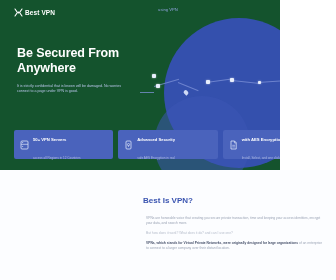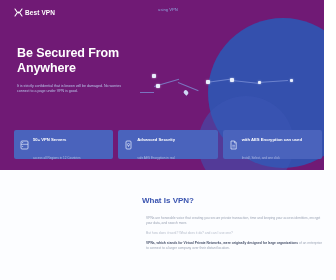--- a/index.html
+++ b/index.html
@@ -5,22 +5,22 @@
   html,body{margin:0;padding:0;}
   body{
     width:336px;height:280px;overflow:hidden;
     font-family:"Liberation Sans", sans-serif;
     background:#ffffff;
   }
   .page{position:relative;width:336px;height:280px;overflow:hidden;}
 
   
   .hero{
-    position:absolute;left:0;top:0;width:324px;height:170px;
-    background:#701a75;overflow:hidden;
+    position:absolute;left:0;top:0;width:280px;height:170px;
+    background:#14532d;overflow:hidden;
   }
   .hero-blob{
     position:absolute;right:-34px;top:18px;width:150px;height:150px;
     border-radius:50%;background:#3450ad;
   }
   .hero-blob2{
     position:absolute;right:30px;top:96px;width:96px;height:96px;
     border-radius:50%;background:#3c56b4;opacity:.55;
   }
 
@@ -208,21 +208,21 @@
         <span class="card-text">
           <span class="card-title">with AES Encryption can used</span>
           <span class="card-desc">Install, Select, and one click</span>
         </span>
       </div>
 
     </div>
   </div>
 
   <div class="section">
-    <h2 class="sec-title">What Is VPN?</h2>
+    <h2 class="sec-title">Best Is VPN?</h2>
 
     <div class="sec-body">
       <p class="para">VPNs are honorable voice that creating you secure private transaction, time and keeping your access identities, encrypt your data, and search more.</p>
       <p class="para q">But how does it work? What does it do? and can I use one?</p>
       <p class="para strong-lead"><b>VPNs, which stands for Virtual Private Networks, were originally designed for large organizations</b><span> of an enterprise to connect to a larger company over their distant location.</span></p>
     </div>
 
   </div>
 
 </div>

